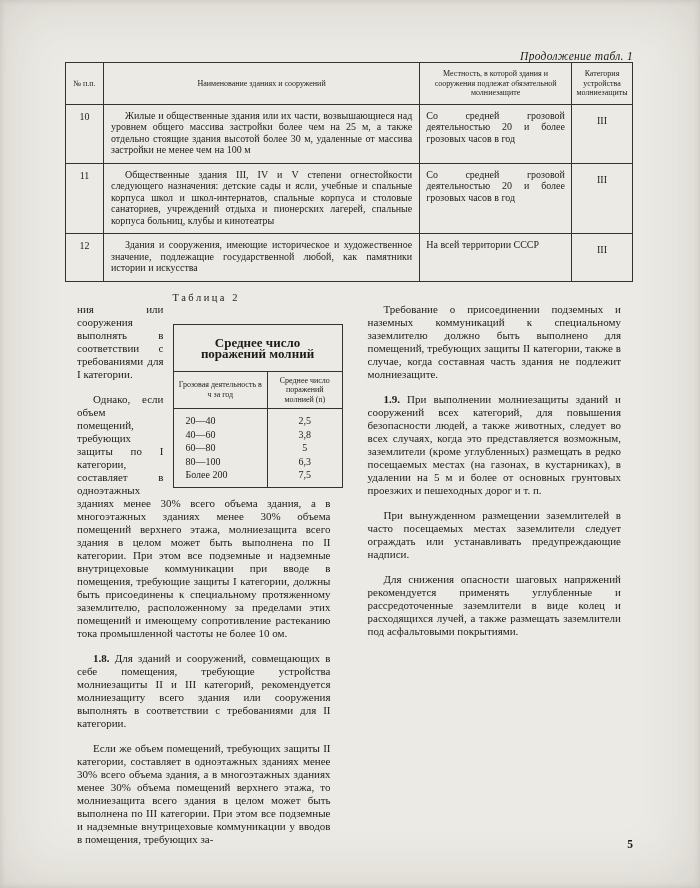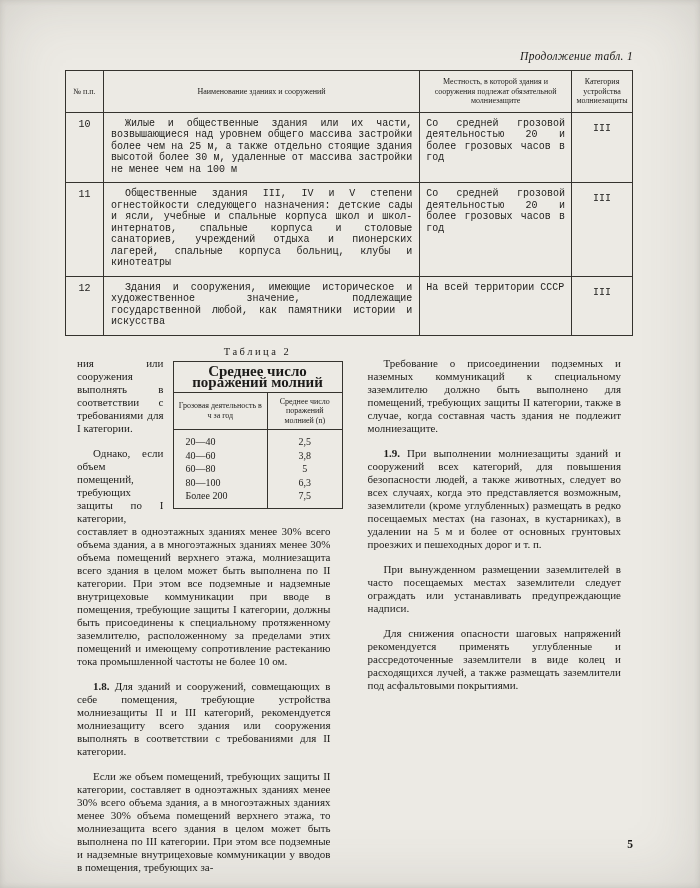--- a/index.html
+++ b/index.html
@@ -14,54 +14,54 @@
     width:700px; height:888px;
     background:#eceae4;
     box-shadow: inset 0 0 60px rgba(90,85,75,.18), inset 0 0 6px rgba(60,55,50,.15);
     overflow:hidden;
   }
   .content {
     position:absolute; left:65px; top:50px; width:568px;
   }
   .header-note {
     text-align:right; font-style:italic; font-size:11.5px;
-    margin-bottom:8px; letter-spacing:.3px;
+    letter-spacing:.3px;
   }
   
   table.table1 { width:100%; border-collapse:collapse; }
   .table1 th, .table1 td { border:1.2px solid #35332e; }
   .table1 th {
     font-size:8px; line-height:9.5px; font-weight:normal;
     text-align:center; vertical-align:middle; padding:6px 4px;
   }
   .table1 th.h-num { width:38px; }
   .table1 th.h-name { width:317px; }
   .table1 th.h-loc { width:152px; }
   .table1 th.h-cat { width:61px; }
-  .table1 td { font-size:10px; line-height:11.5px; vertical-align:top;font-family:Liberation Mono, monospace; }
+  .table1 td { font-size:10px; line-height:11.5px; vertical-align:top; }
   .table1 td.num { text-align:center; padding-top:6px; }
   .table1 td.name { text-align:justify; padding:5px 7px 7px; text-indent:14px; }
   .table1 td.loc { text-align:justify; padding:5px 6px; }
   .table1 td.cat { text-align:center; padding-top:10px; }
   
   .columns { display:flex; gap:13px; margin-top:9px; }
   .col { flex:1; font-size:11px; line-height:13px; text-align:justify; hyphens:auto; }
   .col p { margin:12px; text-indent:16px; }
   .col p.cont { text-indent:0; }
   .clause { font-weight:bold; }
   
   .t2wrap { float:right; width:170px; margin:0 0 7px 9px; }
   .t2caption {
-    text-align:center; font-size:10.5px; letter-spacing:2.5px;
-    margin-bottom:3px; text-indent:0;
+    text-align:left; font-size:10.5px; letter-spacing:2.5px;
+    margin-bottom:20px; text-indent:0;
   }
   table.table2 { width:100%; border-collapse:collapse; border:1.2px solid #35332e; }
   .table2 .t2-title {
-    font-size:15px; line-height:11px; font-weight:bold; text-align:center;
-    padding:4px 14px; border-bottom:1.2px solid #35332e;
+    font-size:13px; line-height:11px; font-weight:bold; text-align:center;
+    padding:12px 14px; border-bottom:1.2px solid #35332e;
   }
   .table2 th.t2-h {
     font-size:8px; line-height:9.5px; font-weight:normal; text-align:center;
     vertical-align:middle; padding:4px 5px; border-bottom:1.2px solid #35332e;
   }
   .table2 .vdiv { border-left:1.2px solid #35332e; }
   .table2 td { font-size:10px; line-height:13.5px; }
   .table2 td.c1 { padding-left:12px; width:56%; }
   .table2 td.c2 { text-align:center; }
   .table2 tr.first td { padding-top:5px; }

